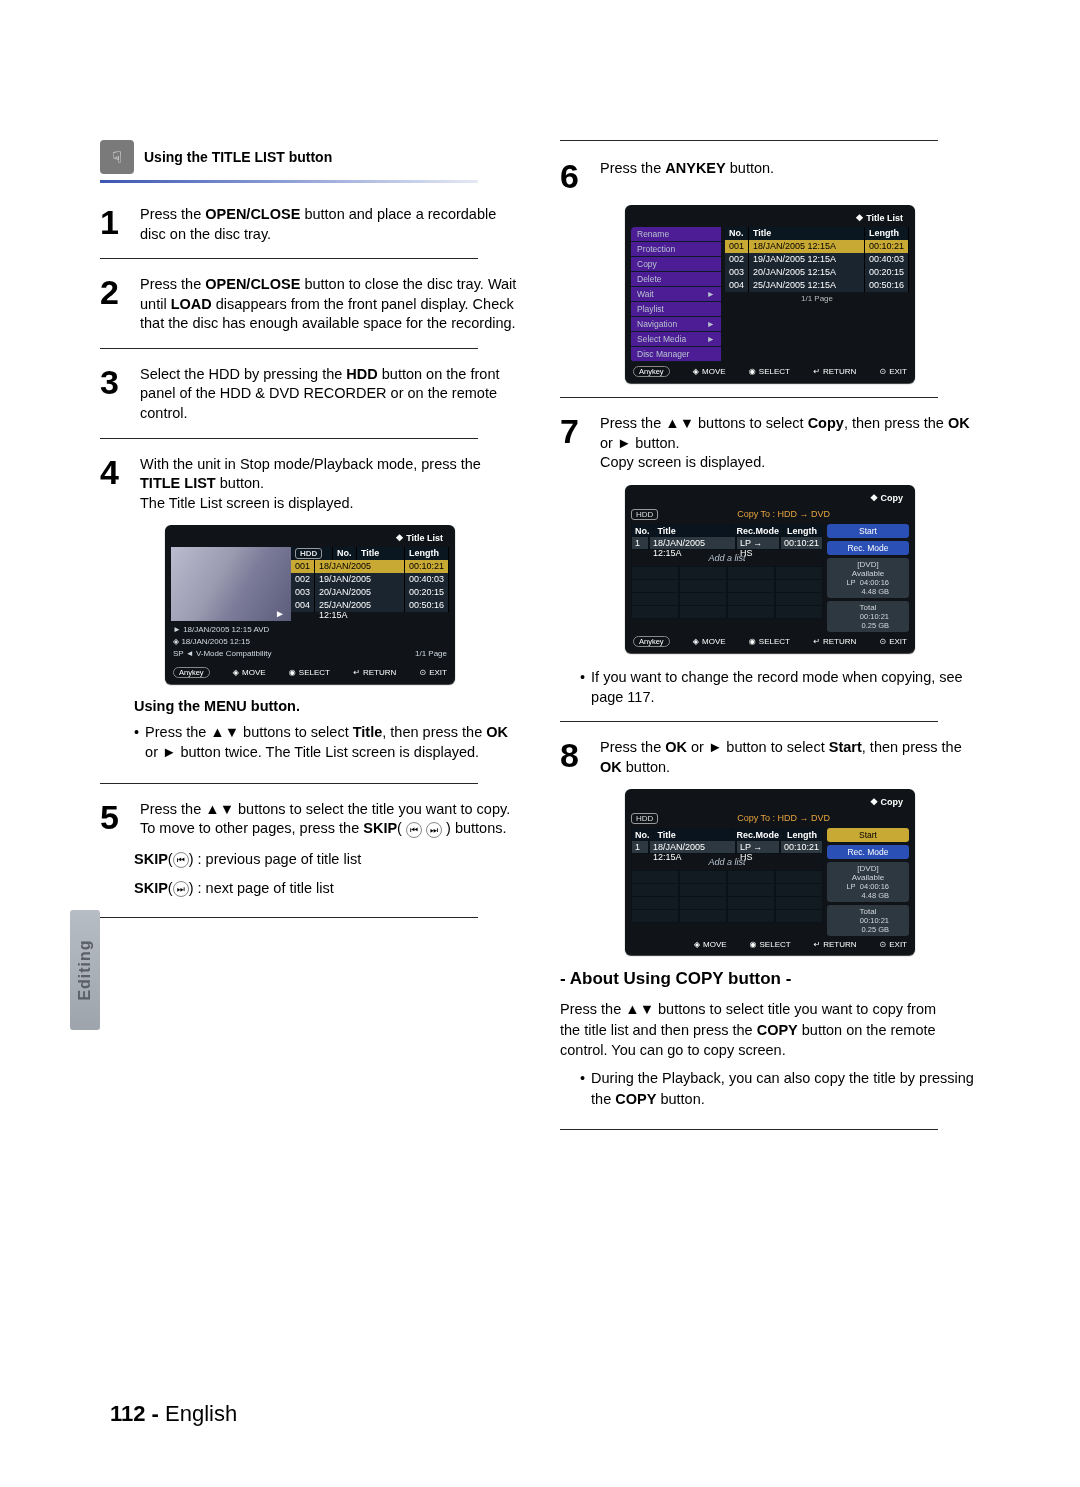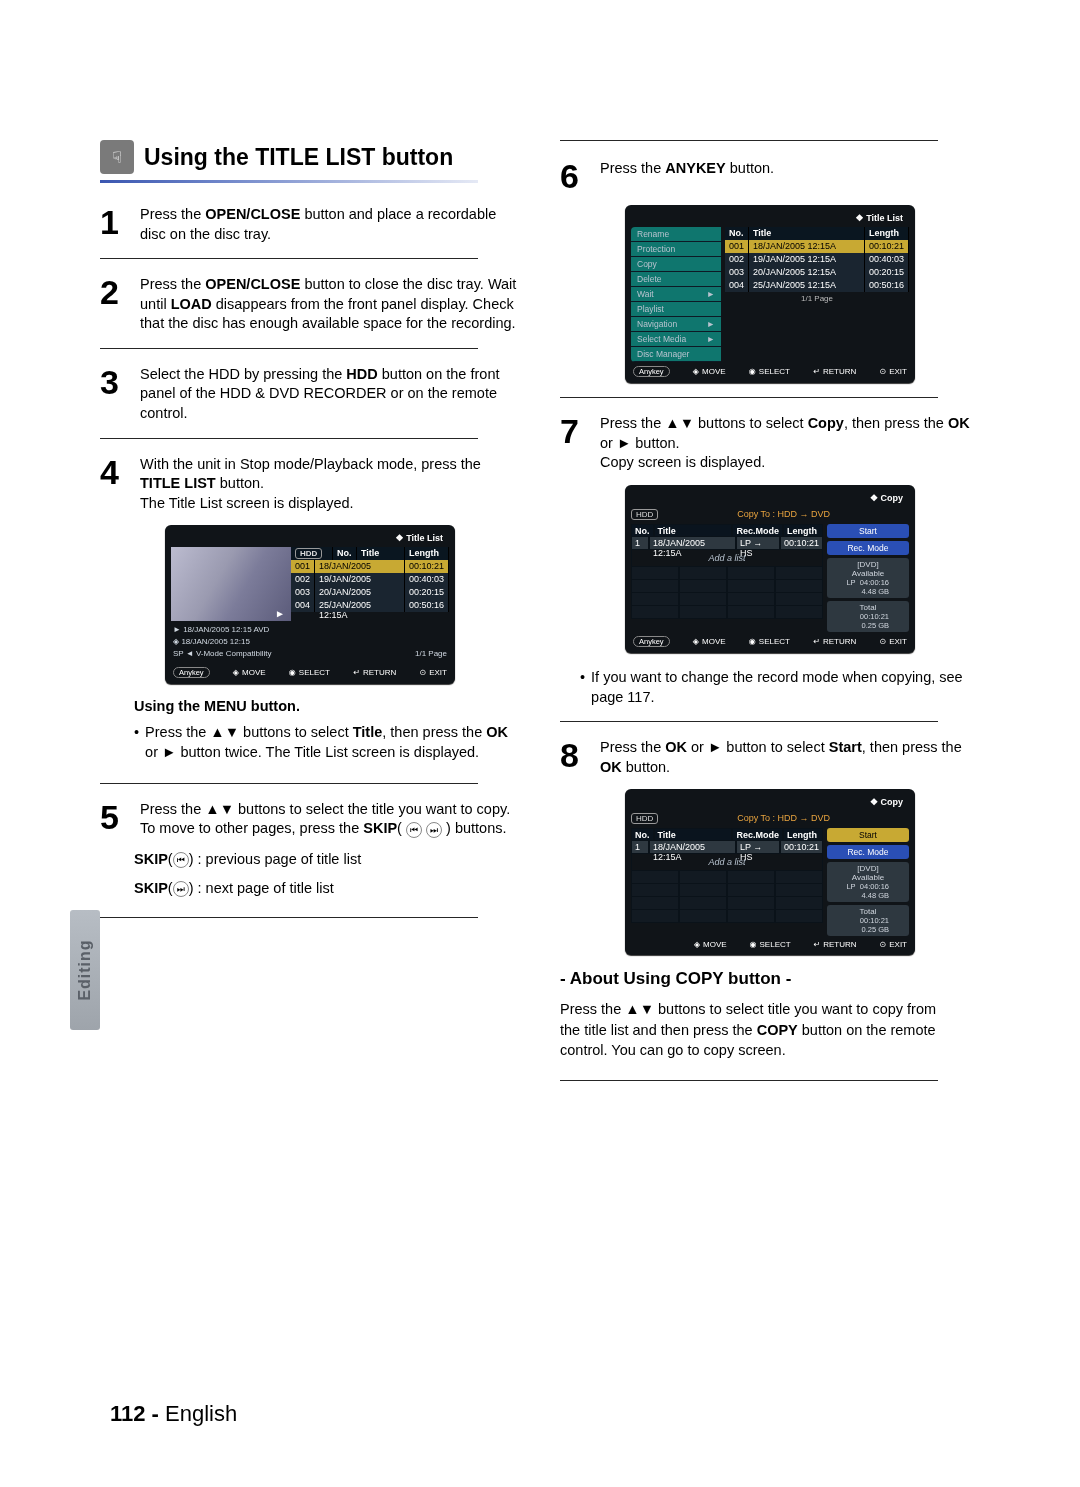--- a/index.html
+++ b/index.html
@@ -33,21 +33,21 @@
   }
   .head-icon {
     width: 34px; height: 34px;
     background: #7a7a7a;
     border-radius: 4px;
     display:flex; align-items:center; justify-content:center;
     color:#fff; font-size:16px;
   }
   .section-title {
     font-weight: bold;
-    font-size: 23px;
+    font-size: 14px;
   }
   .blue-rule {
     height: 3px;
     background: linear-gradient(to right,#3a56b0,#6c83c8 30%,#e5e9f5);
     margin: 6px 0 22px 0;
     width: 90%;
   }
   .thin-rule {
     height: 1px;
     background: #000;
@@ -120,21 +120,21 @@
   .preview-inner {
     width:100%; height:100%;
     background: linear-gradient(120deg,#bcbcd0 0%, #9a9ab0 40%, #7c7c9a 60%, #5b5b7a 100%);
     position:relative;
   }
   .preview-inner::after{
     content:"►"; color:#fff; position:absolute; right:6px; bottom:2px; font-size:10px;
   }
   .menu-col {
     width: 90px;
-    background:#0f766e;
+    background:#4c1d95;
     border-radius: 4px 0 0 4px;
     overflow:hidden;
   }
   .menu-item {
     padding:2px 6px;
     border-bottom:1px solid #0d1a25;
     font-size:8.5px;
     color:#b8c3cf;
     display:flex; justify-content:space-between;
   }
@@ -554,20 +554,23 @@
         <span class="sel-ico">SELECT</span>
         <span class="ret-ico">RETURN</span>
         <span class="exit-ico">EXIT</span>
       </div>
     </div>
 
     <div class="sub-title">- About Using COPY button -</div>
     <div class="para">
       <span>Press the </span><span>▲▼</span><span> buttons to select title you want to copy from the title list and then press the </span><span class="bold">COPY</span><span> button on the remote control. You can go to copy screen.</span>
     </div>
+    <div class="bullet2">
+        <div><span>During the Playback, you can also copy the title by pressing the </span><span class="bold">COPY</span><span> button.</span></div>
+      </div>
 
     <div class="thin-rule" style="margin-top:20px;"></div>
   </div>
 </div>
 
 <div class="side-tab">
     <span>Editing</span>
   </div>
 <div class="page-num"><b>112 - </b><span>English</span></div>
 

